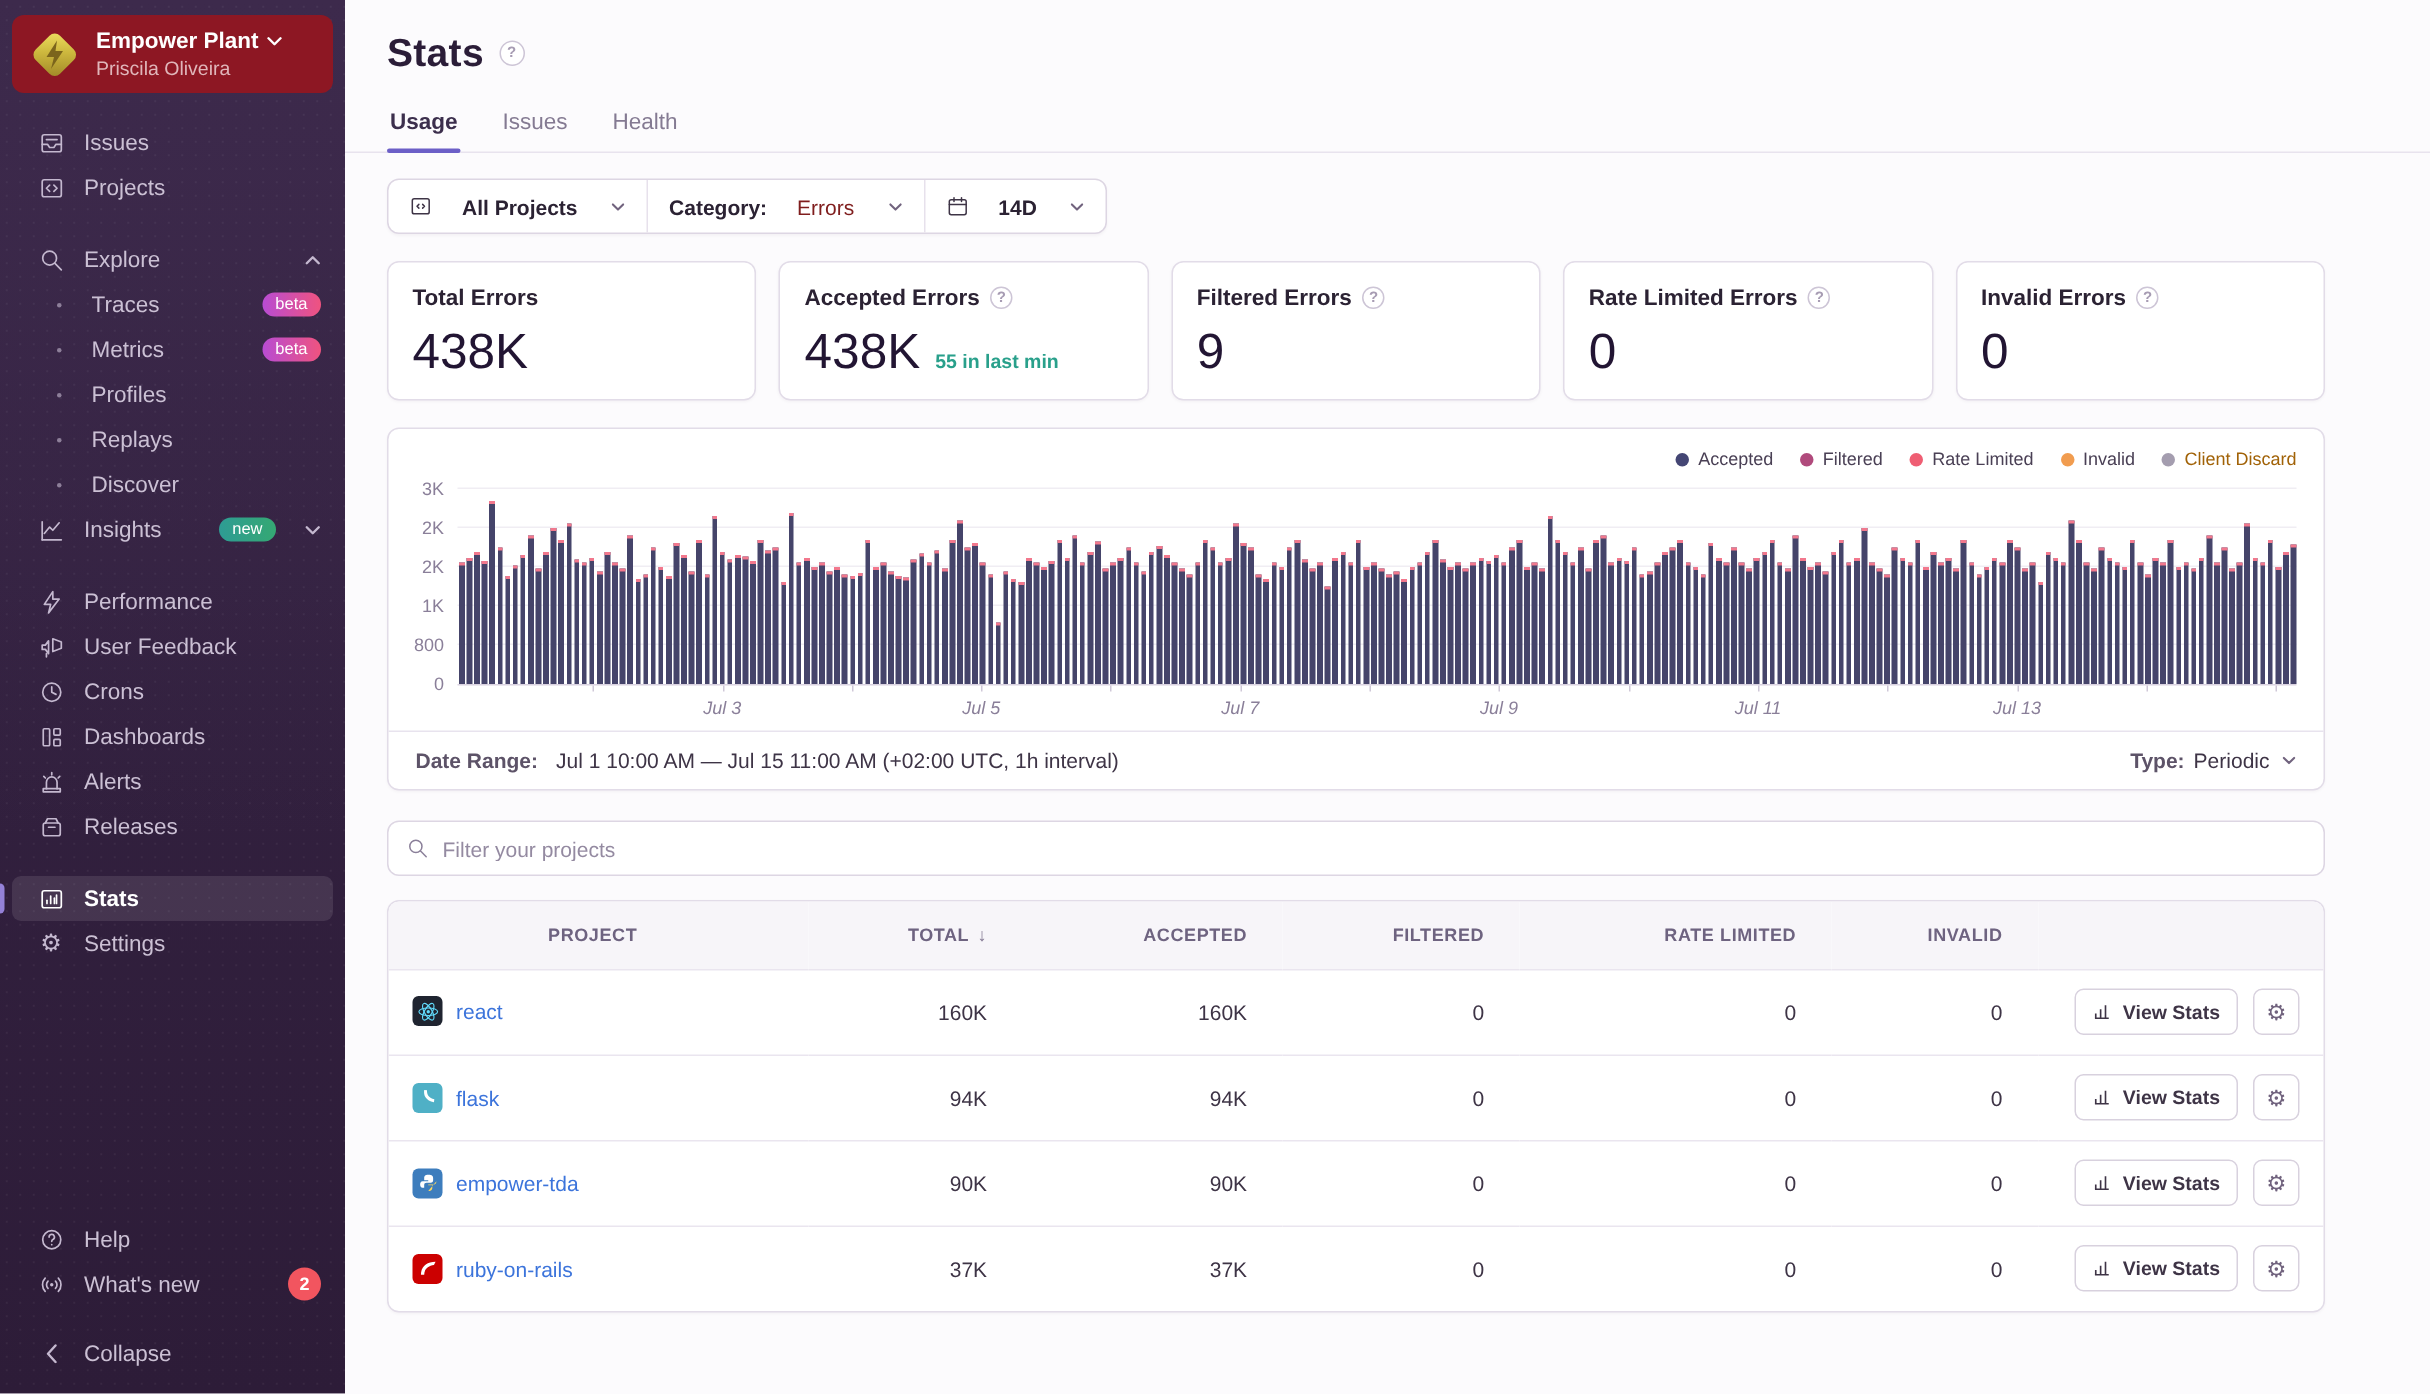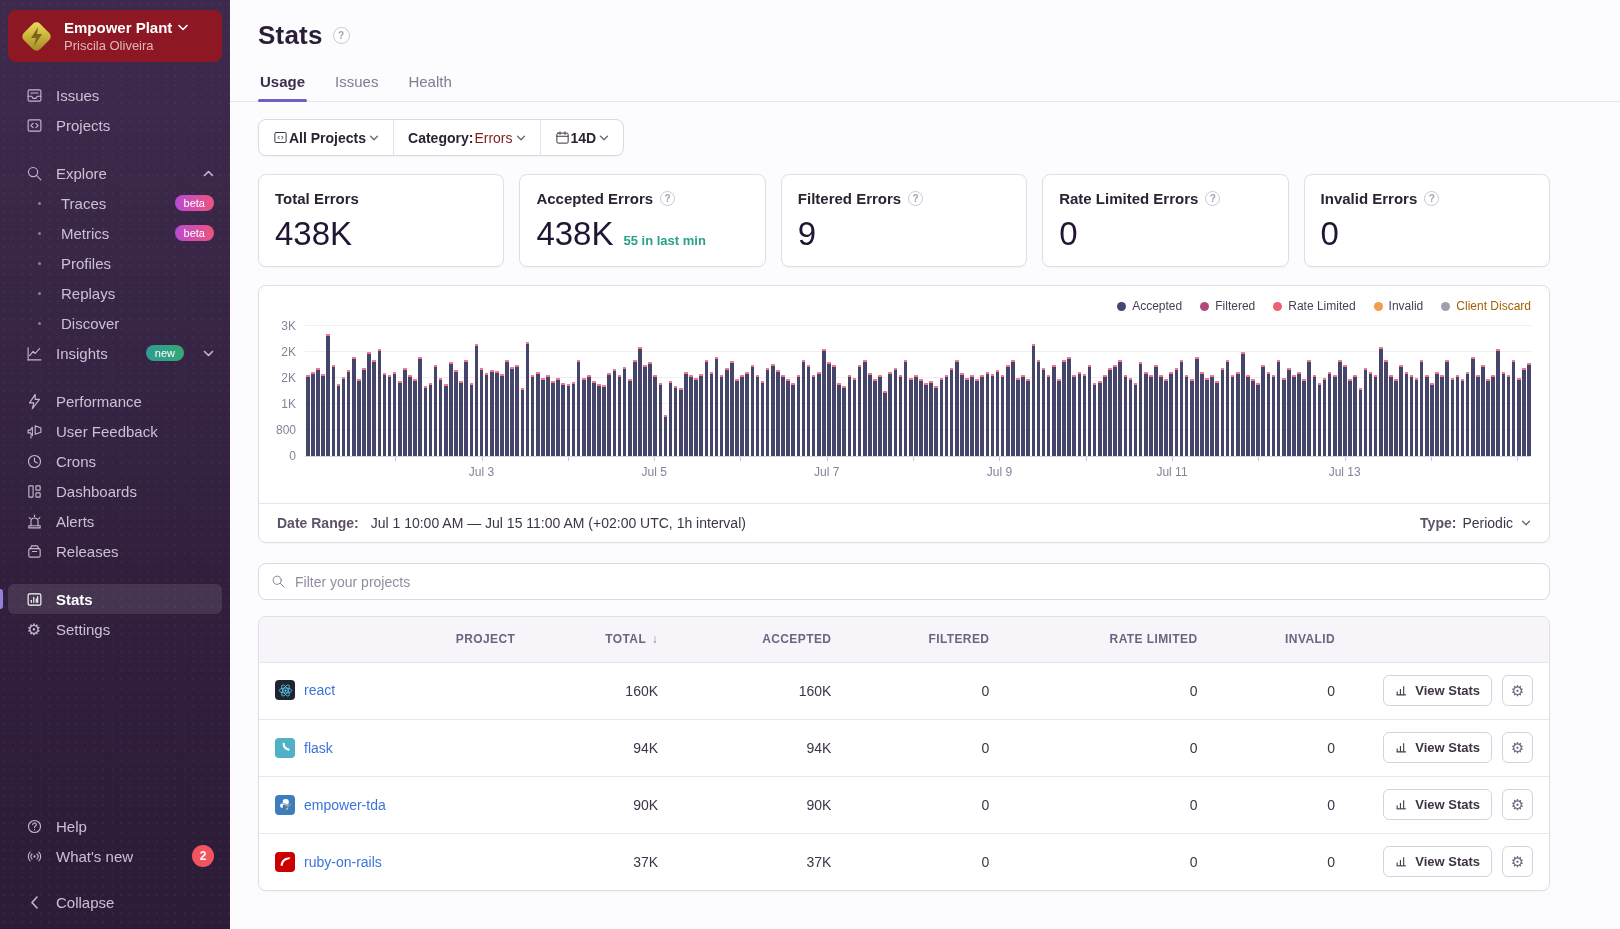--- a/index.html
+++ b/index.html
@@ -55,21 +55,21 @@
   .tabs{ margin-top:16px; padding:0 70px 0 28px; border-bottom:1px solid #e8e3ee;
     display:flex; gap:26px;}
   .tab{ font-size:15px; color:#847a92; padding:6px 2px 11px; cursor:pointer; position:relative;}
   .tab.active{ color:#3c2f4d; font-weight:bold;}
   .tab.active::after{ content:""; position:absolute; left:0; right:0; bottom:-1px; height:3px;
     background:#6c5fc7; border-radius:2px;}
   .content{ padding:17px 70px 0 28px;}
 
   .filter-bar{ display:inline-flex; align-items:stretch; background:#fff;
     border:1px solid #ddd6e3; border-radius:8px; height:37px; box-shadow:0 1px 2px rgba(43,34,51,0.04);}
-  .filter-seg{ display:flex; align-items:center; gap:1px; padding:0 14px; font-size:14px;
+  .filter-seg{ display:flex; align-items:center; gap:20px; padding:0 14px; font-size:14px;
     color:#3e3446; cursor:pointer;}
   .filter-seg + .filter-seg{ border-left:1px solid #e7e1ec;}
   .filter-seg b{ color:#2b2233;}
   .filter-val{ color:#7f1d1d;}
   .chev{ margin-left:2px;}
 
   .cards{ display:grid; grid-template-columns:repeat(5,1fr); gap:15px; margin-top:18px;}
   .scard{ background:#fff; border:1px solid #e2dce8; border-radius:8px; padding:15px 16px 13px;
     box-shadow:0 1px 2px rgba(43,34,51,0.04);}
   .scard-title{ font-size:15px; font-weight:bold; color:#2b2233; display:flex; align-items:center; gap:7px;}
@@ -83,42 +83,42 @@
   .legend-item.muted{ color:#a16207;}
   .legend-dot{ width:9px; height:9px; border-radius:50%;}
   .chart-body{ display:flex; padding:4px 18px 0 0;}
   .ylabels{ width:46px; position:relative; flex:0 0 46px;}
   .ylabel{ position:absolute; right:9px; font-size:12px; color:#8a7f99;}
   .plot{ flex:1; position:relative; height:138px; border-bottom:1px solid #d9d2e0;}
   .gridline{ position:absolute; left:0; right:0; height:1px; background:#f0edf3;}
   #bars{ position:absolute; left:1px; right:0; bottom:0; top:0; display:flex;
     align-items:flex-end; gap:1.5px;}
   .bar{ flex:1; min-width:1px;}
-  .xaxis{ position:relative; height:26px; margin:0 18px 20px 46px;}
+  .xaxis{ position:relative; height:26px; margin:0 18px 4px 46px;font-style:italic;}
   .xtick{ position:absolute; top:0; width:1px; height:4px; background:#cfc8d8;}
   .xlabel{ position:absolute; top:8px; transform:translateX(-50%); font-size:12px; color:#8a7f99;}
   .chart-footer{ border-top:1px solid #e8e3ee; padding:11px 18px; display:flex;
     justify-content:space-between; align-items:center; font-size:14px;}
   .cf-left{ display:flex; gap:12px; align-items:center;}
   .cf-label{ font-weight:bold; color:#5d5368;}
   .cf-value{ color:#3e3446;}
   .cf-right{ display:flex; gap:6px; align-items:center; cursor:pointer;}
 
   .searchbar{ margin-top:20px; height:37px; background:#fff; border:1px solid #ddd6e3;
     border-radius:8px; display:flex; align-items:center; padding:0 12px; gap:9px;}
   .searchbar input{ border:none; outline:none; flex:1; font-size:14px; color:#3e3446;
     font-family:"Liberation Sans",sans-serif; background:transparent;}
   .searchbar input::placeholder{ color:#948aa1;}
 
   .table-card{ margin-top:16px; background:#fff; border:1px solid #e2dce8; border-radius:8px;
     overflow:hidden; box-shadow:0 1px 2px rgba(43,34,51,0.04);}
   table{ width:100%; border-collapse:collapse;}
   th{ background:#f7f5f9; height:45px; font-size:12px; color:#6e6380; letter-spacing:0.4px;
     text-align:right; padding-right:24px; font-weight:bold; cursor:pointer; white-space:nowrap;}
-  th.col-project{ text-align:right; padding-left:16px;}
+  th.col-project{ text-align:center; padding-left:16px;}
   th.col-actions{ cursor:default;}
   td{ height:57px; border-top:1px solid #eae5ef; font-size:14px; color:#3e3446;
     text-align:right; padding-right:24px; white-space:nowrap;}
   td.cell-project{ text-align:left; padding-left:16px;}
   .proj-link{ display:inline-flex; align-items:center; gap:9px; color:#3c74db; cursor:pointer;}
   .proj-ico{ width:20px; height:20px; border-radius:4px; display:flex; align-items:center;
     justify-content:center; flex:0 0 20px;}
   td.cell-actions{ padding-right:16px;}
   .actions{ display:flex; justify-content:flex-end; gap:10px; align-items:center;}
   .btn{ border:1px solid #d8d1de; background:#fff; border-radius:6px; cursor:pointer;

